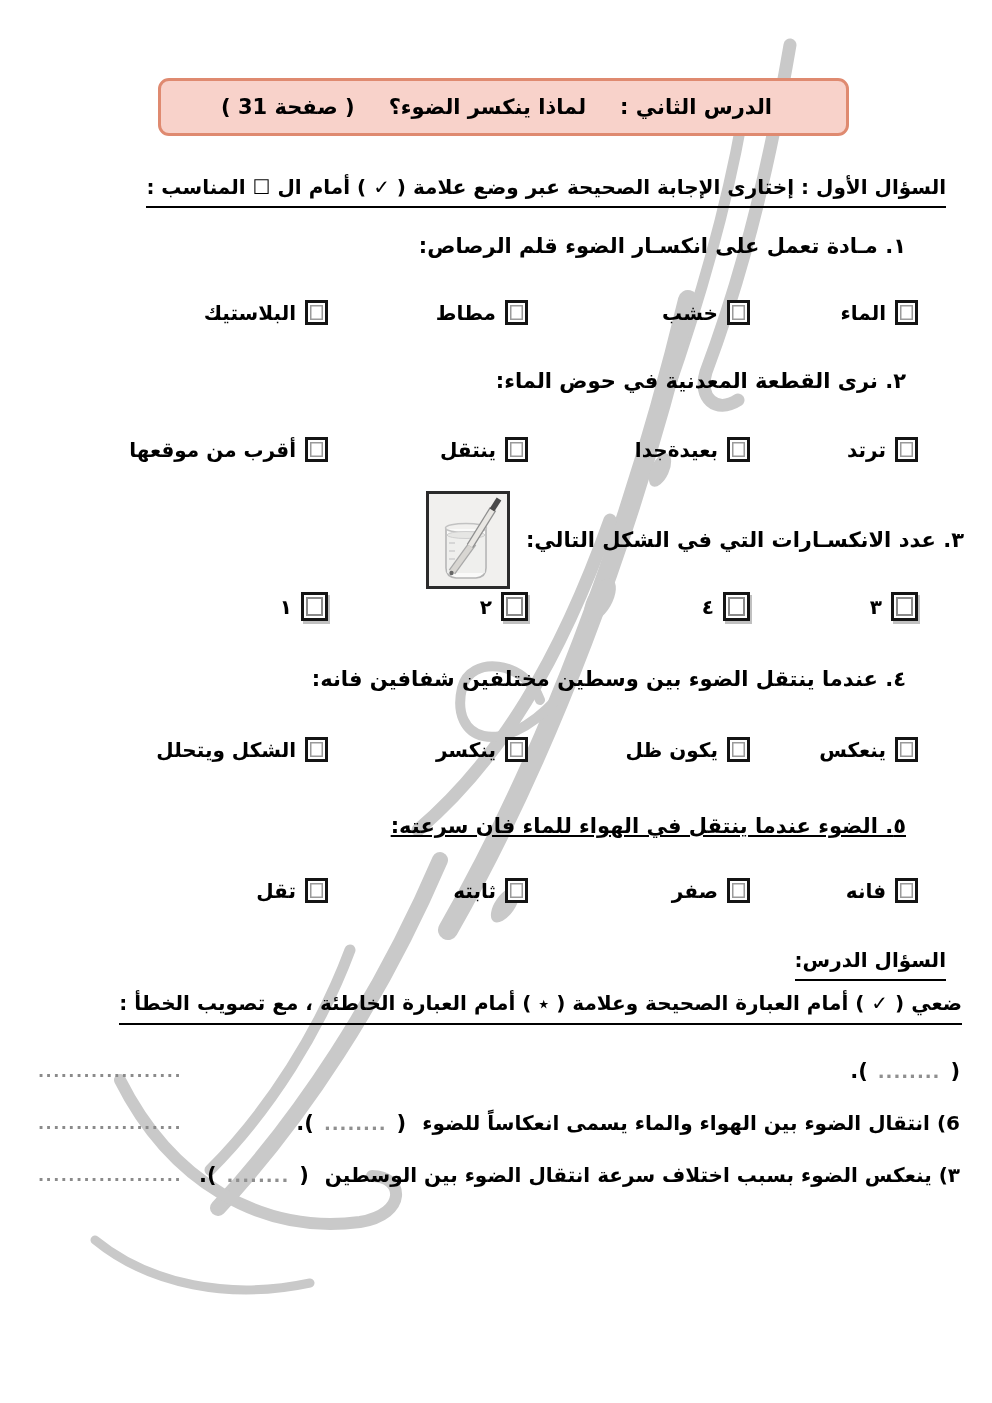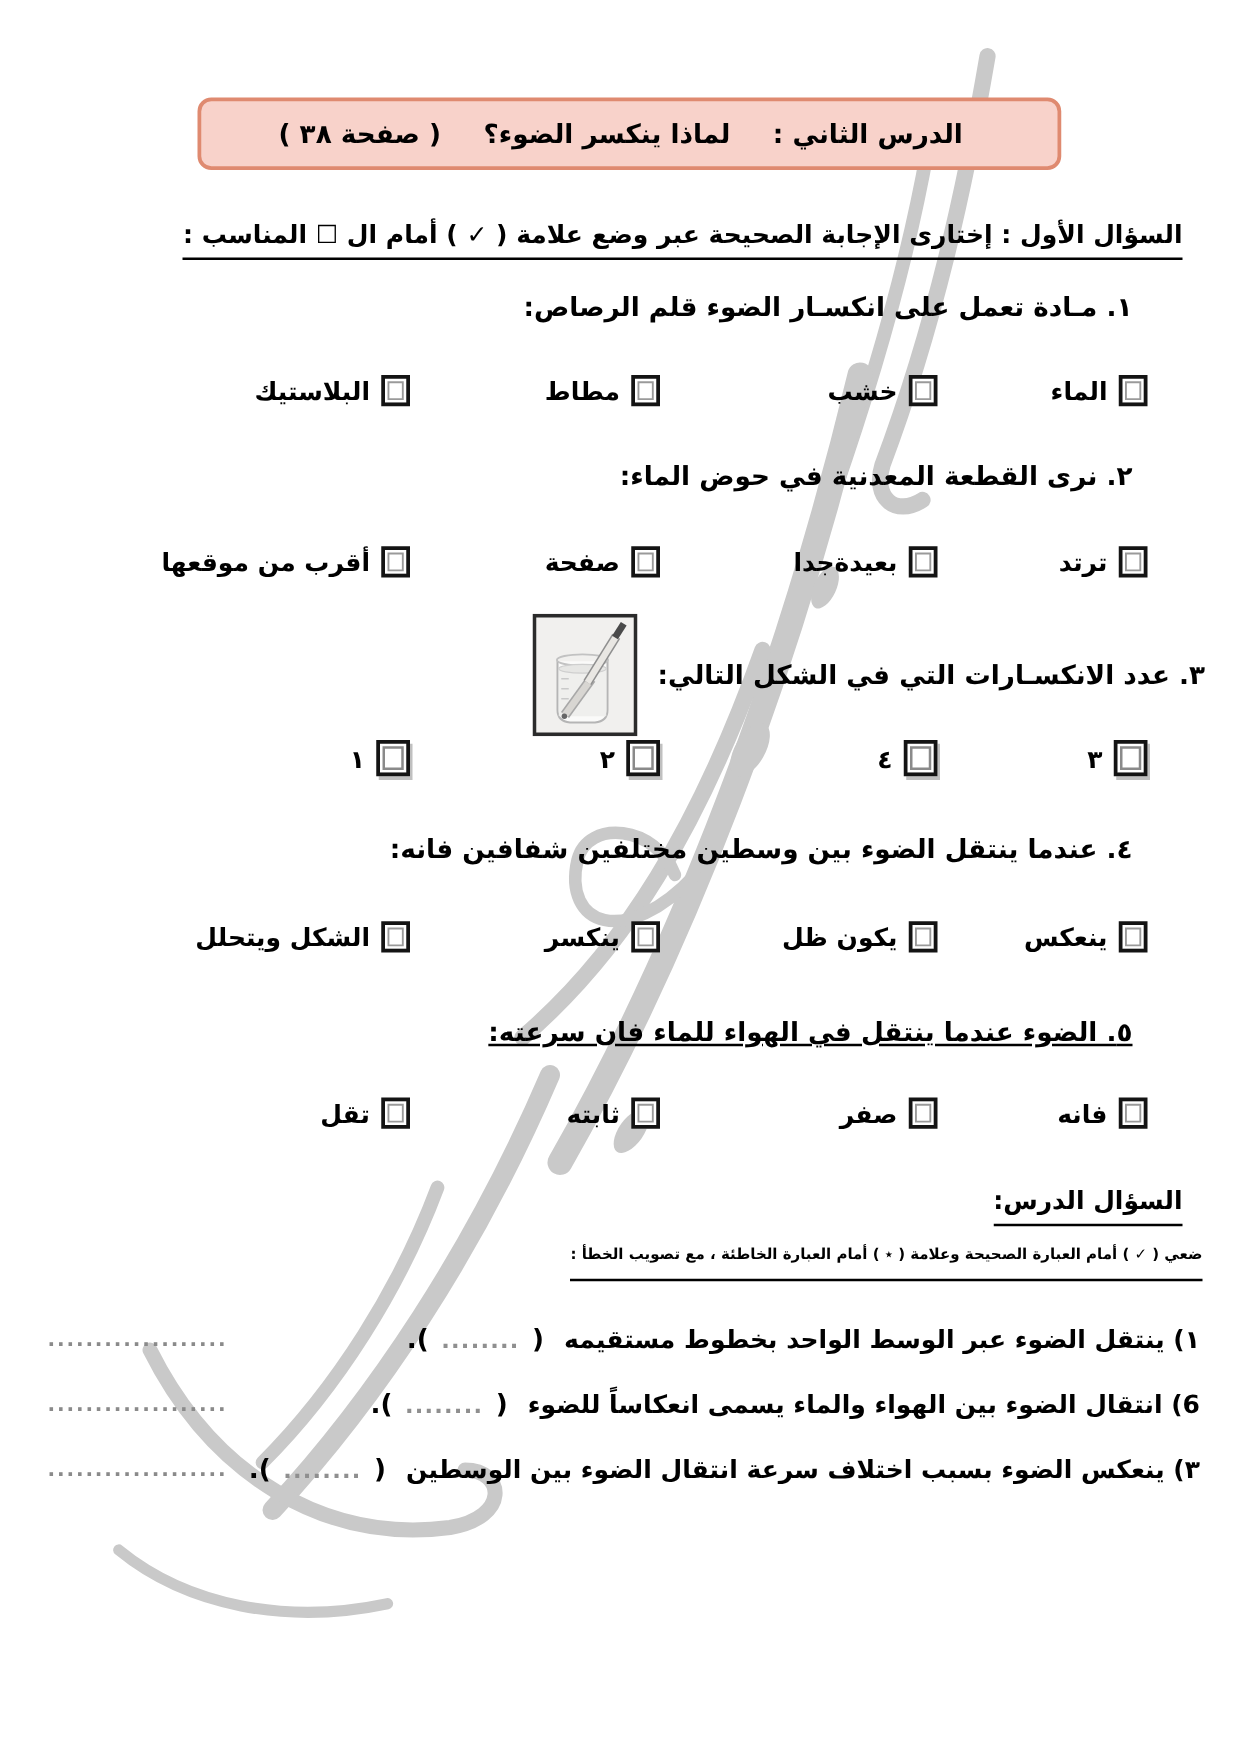--- a/index.html
+++ b/index.html
@@ -42,21 +42,21 @@
     box-shadow:inset 0 0 0 2px #fff, inset 0 0 0 3.5px #9a9a9a;
   }
   .options.row3 .cb{
     width:21px;height:23px;
     box-shadow:inset 0 0 0 2px #fff, inset 0 0 0 4px #8a8a8a, 2px 3px 0 #c0c0c0;
   }
   .q3line{display:flex;direction:rtl;align-items:center;gap:16px;margin-top:28px;height:100px;}
   .q3line .qtext{font-size:21px;white-space:nowrap;}
   .figure{flex:0 0 auto;}
   .s2-title{margin-top:42px;padding-right:18px;font-size:20px;line-height:30px;}
-  .s2-instr{margin-top:6px;padding-right:2px;font-size:12px;line-height:32px;}
+  .s2-instr{margin-top:6px;padding-right:2px;font-size:20px;line-height:32px;}
   .statement{
     display:flex;direction:rtl;justify-content:space-between;align-items:center;
     padding:0 4px 0 10px;font-size:20px;white-space:nowrap;
   }
   .st1{margin-top:34px;}
   .st2{margin-top:28px;}
   .st3{margin-top:28px;}
   .st-main{display:flex;align-items:center;gap:16px;}
   .slot .pb{font-size:21px;}
   .slot-dots{color:#8f8f8f;font-size:18px;letter-spacing:1px;margin:0 3px;}
@@ -82,21 +82,21 @@
     <ellipse cx="600" cy="600" rx="12" ry="24" transform="rotate(30 600 600)"></ellipse>
     <ellipse cx="505" cy="905" rx="10" ry="20" transform="rotate(35 505 905)"></ellipse>
   </g>
 </svg>
 
 <div class="page">
 
   <div class="header-box">
     <span>الدرس الثاني :</span>
     <span>لماذا ينكسر الضوء؟</span>
-    <span class="gap-sm">( صفحة ٣٨ )</span>
+    <span class="gap-sm">( صفحة 31 )</span>
   </div>
 
   <div class="s1-title">
     <span class="ul">السؤال الأول : إختارى الإجابة الصحيحة عبر وضع علامة ( ✓ ) أمام ال ☐ المناسب :</span>
   </div>
 
   <div class="question q1">
     <span>١. مـادة تعمل على انكسـار الضوء قلم الرصاص:</span>
   </div>
   <div class="options">
@@ -125,21 +125,21 @@
     <div class="opt">
       <span class="cb"></span>
       <span>ترتد</span>
     </div>
     <div class="opt">
       <span class="cb"></span>
       <span>بعيدةجدا</span>
     </div>
     <div class="opt">
       <span class="cb"></span>
-      <span>صفحة</span>
+      <span>ينتقل</span>
     </div>
     <div class="opt">
       <span class="cb"></span>
       <span>أقرب من موقعها</span>
     </div>
   </div>
 
   <div class="q3line">
     <span class="qtext">٣. عدد الانكسـارات التي في الشكل التالي:</span>
     <svg class="figure" width="84" height="98" viewBox="0 0 84 98" xmlns="http://www.w3.org/2000/svg">
@@ -224,21 +224,20 @@
 
   <div class="s2-title">
     <span class="ul">السؤال الدرس:</span>
   </div>
   <div class="s2-instr">
     <span class="ul">ضعي ( ✓ ) أمام العبارة الصحيحة وعلامة ( ٭ ) أمام العبارة الخاطئة ، مع تصويب الخطأ :</span>
   </div>
 
   <div class="statement st1">
     <span class="st-main">
-      <span>١) ينتقل الضوء عبر الوسط الواحد بخطوط مستقيمه</span>
       <span class="slot">
         <span class="pb">(</span>
         <span class="slot-dots">........</span>
         <span class="pb">).</span>
       </span>
     </span>
     <span class="blank">...................</span>
   </div>
 
   <div class="statement st2">

